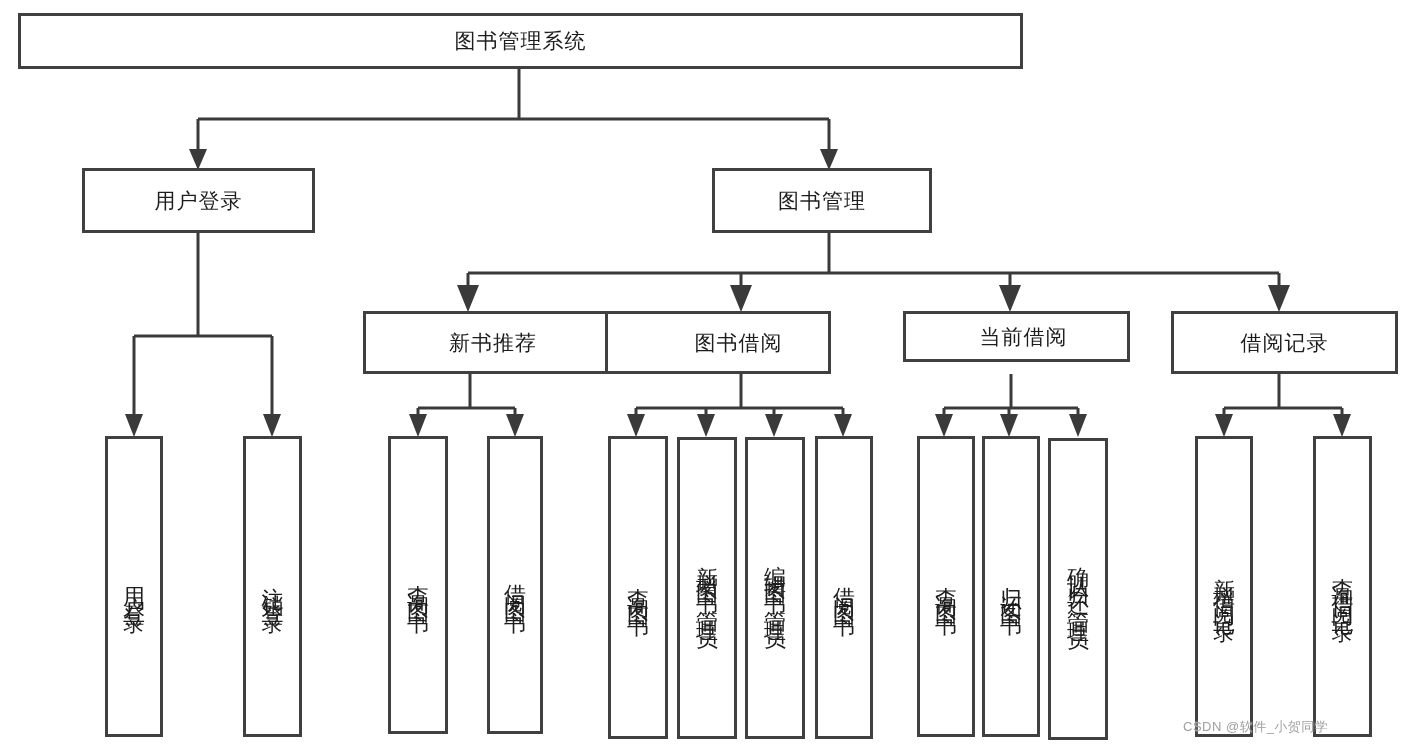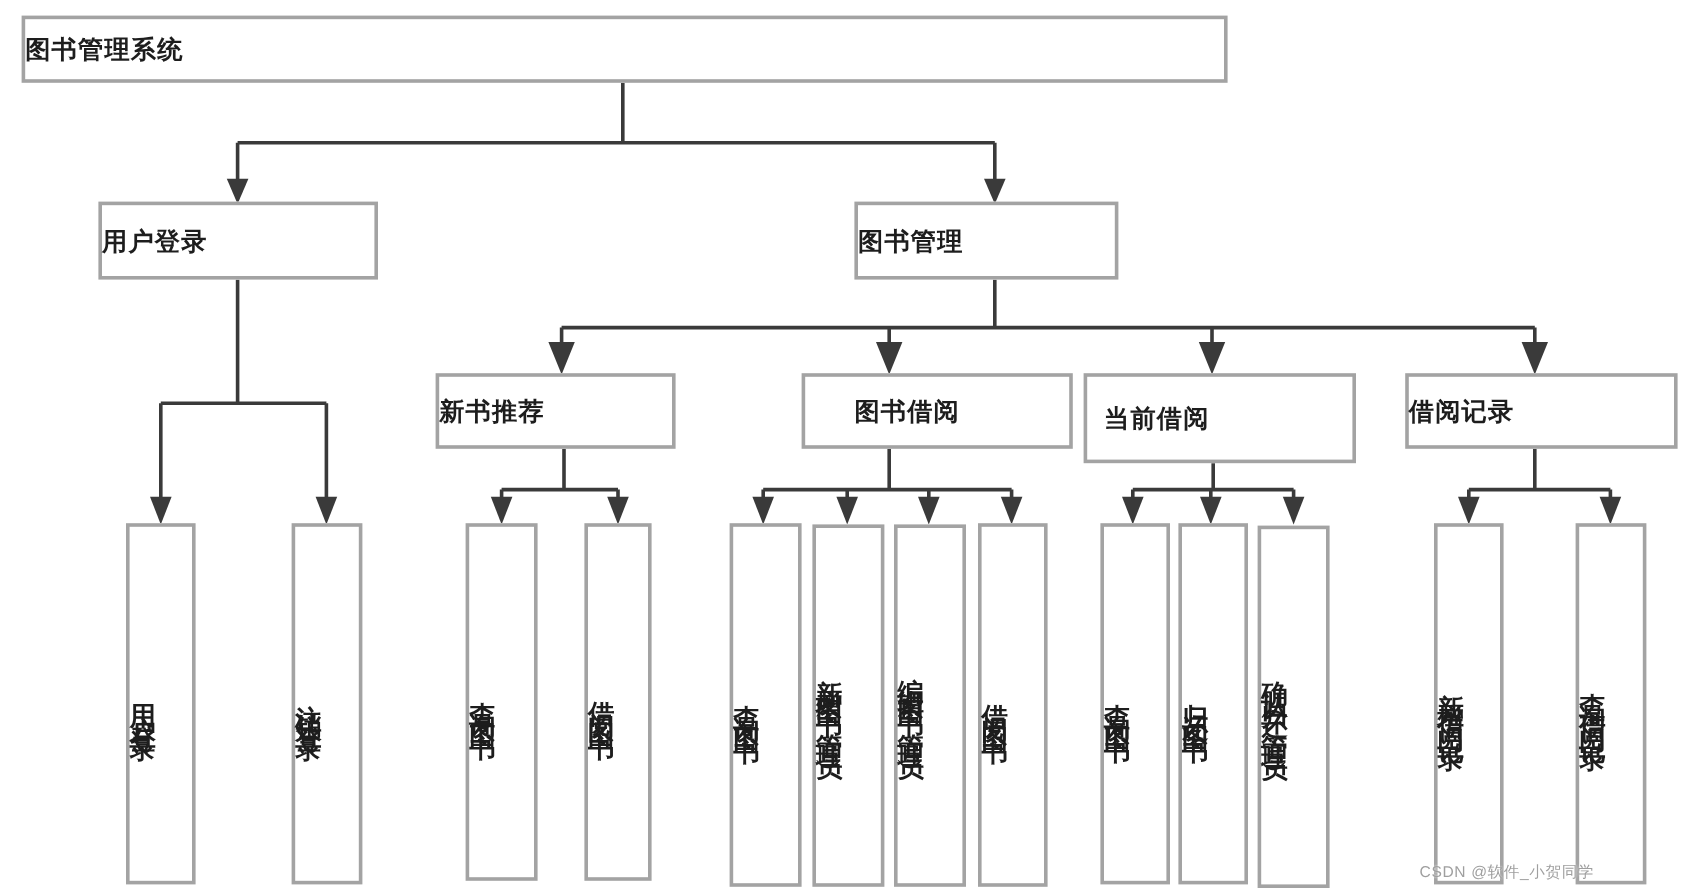--- a/index.html
+++ b/index.html
@@ -3,22 +3,22 @@
 <meta charset="utf-8">
 <style>
   html,body { margin:0; padding:0; background:#ffffff; }
   .stage {
     position:relative; width:1405px; height:747px; background:#ffffff;
     font-family:"Liberation Sans", sans-serif; overflow:hidden;
   }
   .connectors { position:absolute; left:0; top:0; width:1405px; height:747px; z-index:1; }
   .node {
     position:absolute; box-sizing:border-box; background:#ffffff;
-    border:3px solid #a3a3a3; display:flex; align-items:center; justify-content:flex-start;
-    color:#1d1d1d; z-index:2;font-weight:bold;
+    border:3px solid #404040; display:flex; align-items:center; justify-content:center;
+    color:#1d1d1d; z-index:2;
   }
   .hbox { font-size:21px; letter-spacing:1px; }
   .root { font-size:21px; }
   .vbox { z-index:2; }
   .vtext {
     writing-mode:vertical-rl; text-orientation:mixed;
     font-size:22px; letter-spacing:9px; color:#1d1d1d; line-height:1;
   }
   .watermark {
     position:absolute; z-index:5; font-size:13px; color:#9f9f9f;
@@ -68,27 +68,27 @@
     <span>图书管理系统</span>
   </div>
 
   <div class="node hbox" style="left:82px; top:168px; width:233px; height:65px;">
     <span>用户登录</span>
   </div>
   <div class="node hbox" style="left:712px; top:168px; width:220px; height:65px;">
     <span>图书管理</span>
   </div>
 
-  <div class="node hbox" style="left:363px; top:311px; width:200px; height:63px;">
+  <div class="node hbox" style="left:363px; top:311px; width:260px; height:63px;">
     <span>新书推荐</span>
   </div>
-  <div class="node hbox" style="left:668px; top:311px; width:226px; height:63px;padding-left:41px;">
+  <div class="node hbox" style="left:605px; top:311px; width:226px; height:63px;padding-left:41px;">
     <span>图书借阅</span>
   </div>
-  <div class="node hbox" style="left:903px; top:311px; width:227px; height:75px;padding-left:14px;">
+  <div class="node hbox" style="left:903px; top:311px; width:227px; height:51px;padding-left:14px;">
     <span>当前借阅</span>
   </div>
   <div class="node hbox" style="left:1171px; top:311px; width:227px; height:63px;">
     <span>借阅记录</span>
   </div>
 
   <div class="node vbox" style="left:105px; top:436px; width:58px; height:301px;">
     <span class="vtext">用户登录</span>
   </div>
   <div class="node vbox" style="left:243px; top:436px; width:59px; height:301px;">

